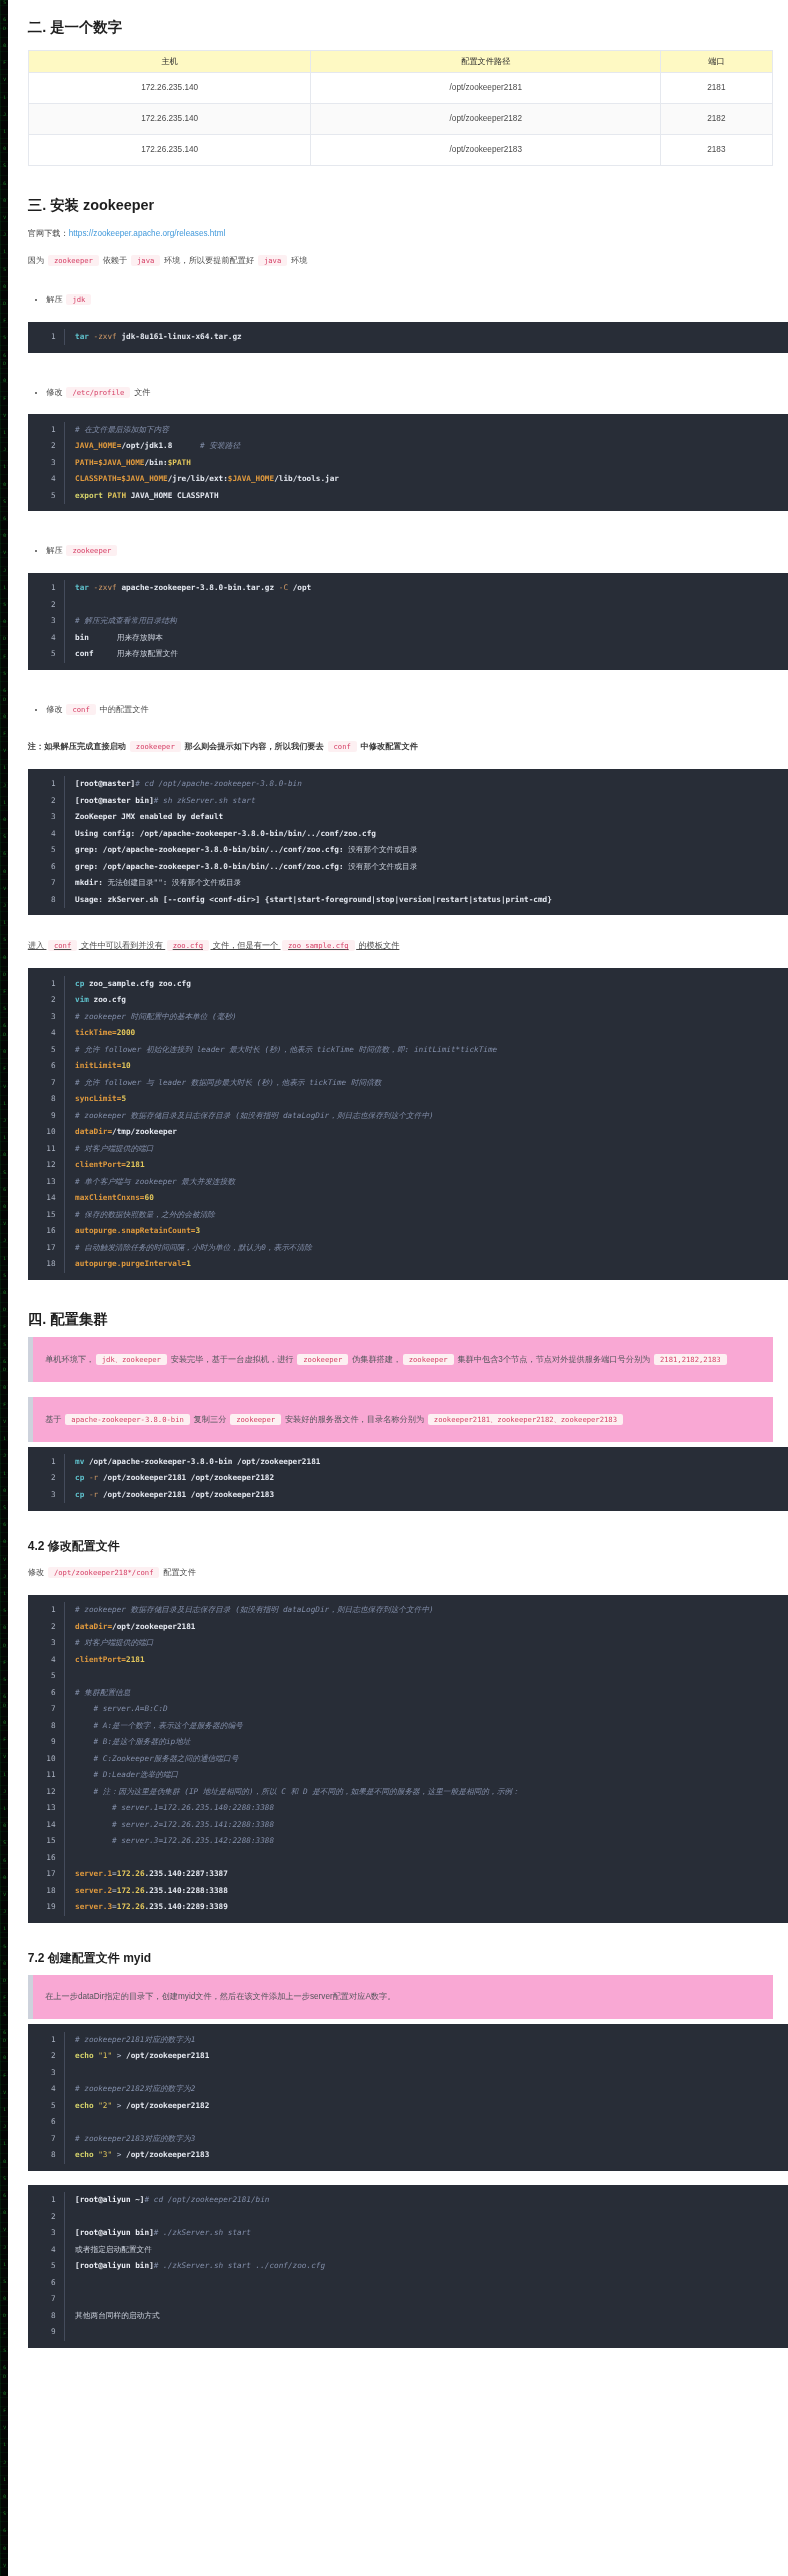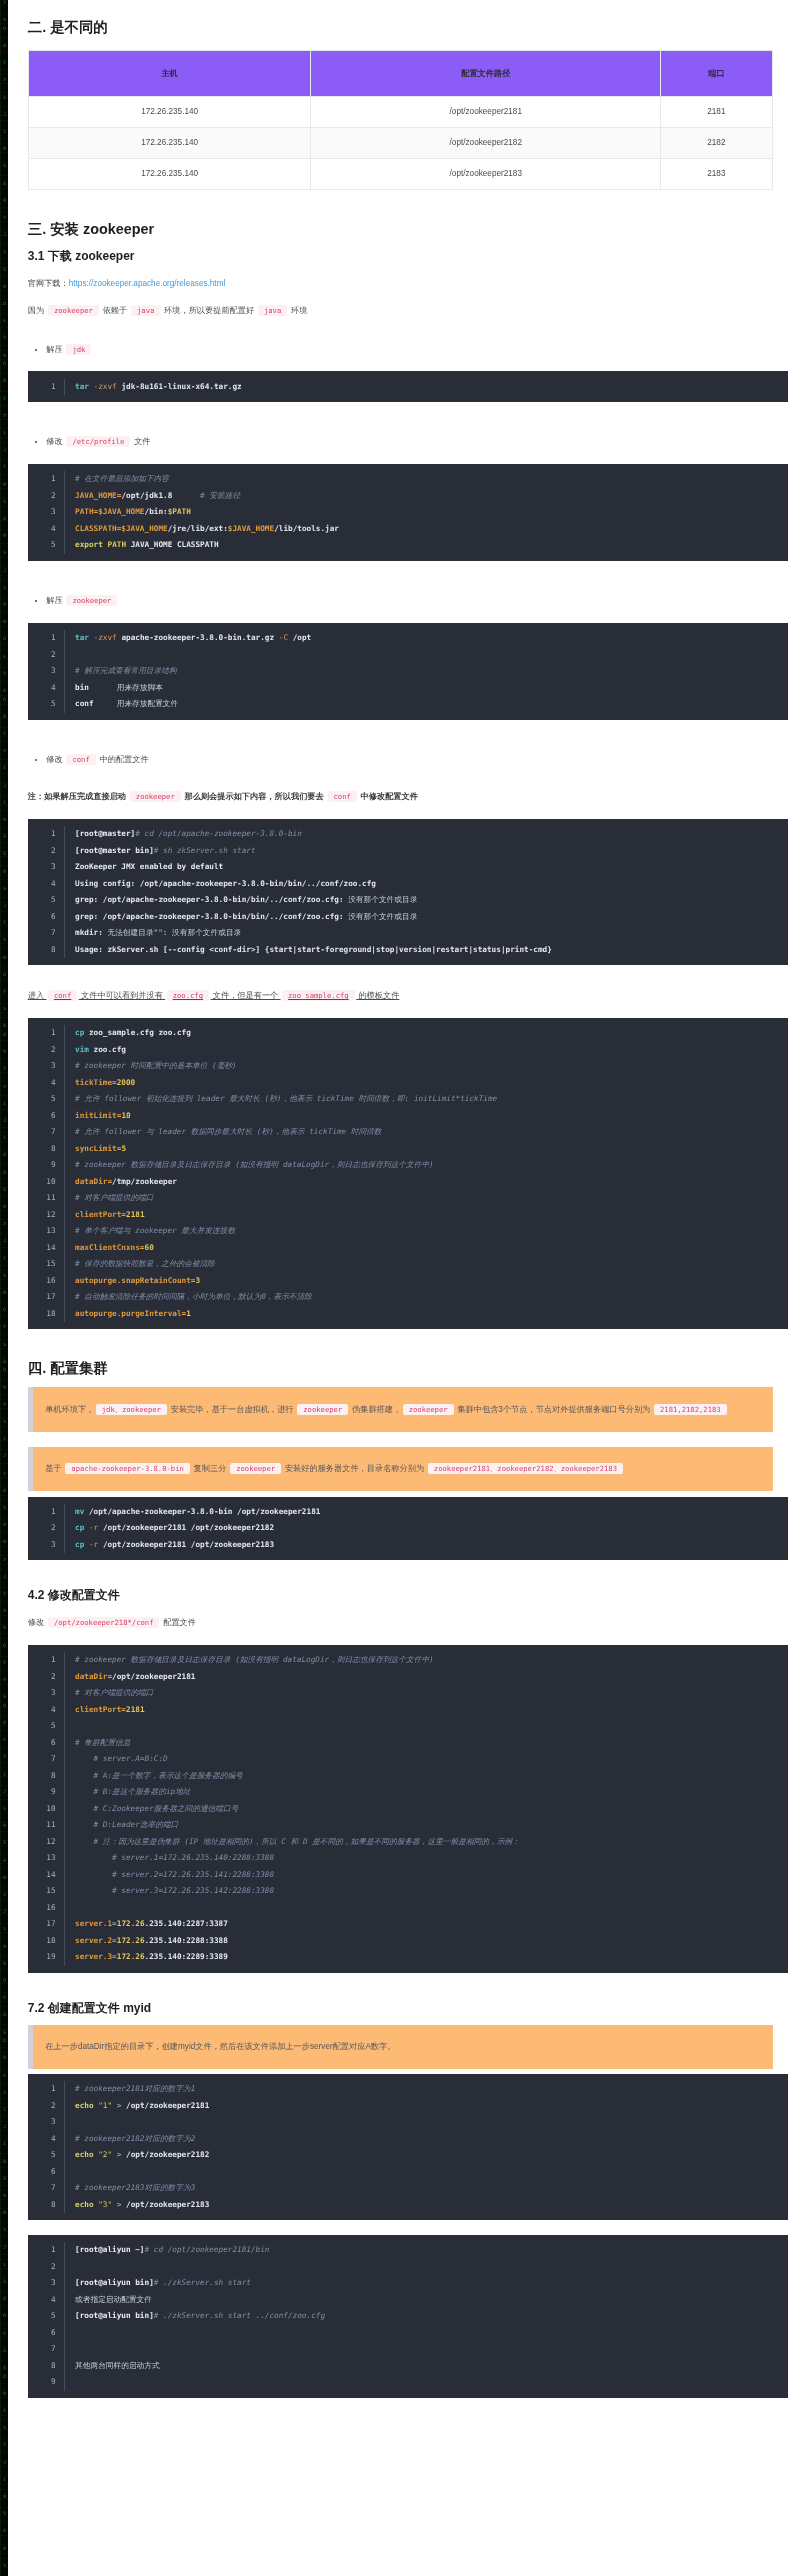--- a/index.html
+++ b/index.html
@@ -33,25 +33,25 @@
   .art pre + ul { margin-top:32px; }
   .art li { line-height:15.5px; color:#4a4a4a; }
   .run-bold { font-weight:700; color:#3a3a3a; }
   a.alink { color:#4199db; text-decoration:none; }
   code.ic { font-family:"DejaVu Sans Mono",monospace; font-size:7.2px; color:#d53d64;
             background:#fdf0f2; padding:1px 6px; margin:0 1.5px; border-radius:2.1px; }
   
   .tblw { margin:12.4px 15.5px 0 0; }
   table.env { width:100%; border-collapse:collapse; }
   table.env th, table.env td { border:0.5px solid #e5e8ee; text-align:center; font-size:8.2px; }
-  table.env th { background:#8b5cf6; color:#2c2c2c; font-weight:700; height:46px; }
+  table.env th { background:#fef9c3; color:#2c2c2c; font-weight:400; height:22px; }
   table.env td { height:31px; color:#4a4a4a; }
   table.env tr.even td { background:#fafafa; }
   
-  .art blockquote { margin:15.5px 15.5px 0 0; background:#fdba74; border-left:5.2px solid #cdd2dc;
+  .art blockquote { margin:15.5px 15.5px 0 0; background:#f9a8d4; border-left:5.2px solid #cdd2dc;
     padding:13.4px 12.4px; color:#54565c; line-height:17.5px; font-size:8.2px; }
   .art h2 + blockquote, .art h3 + blockquote { margin-top:8.2px; }
   .art blockquote + pre { margin-top:5.2px; }
   
   .art pre { margin:14.4px 0 0; background:#282d37; padding:7.2px 0;
     font-family:"DejaVu Sans Mono",monospace; font-size:7.7px; }
   .cl { display:flex; line-height:16.5px; }
   .ln { flex:0 0 37px; text-align:right; padding-right:8.2px; color:#a8b0bf;
         border-right:0.5px solid #454c5c; margin-right:10.3px; }
   .lc { white-space:pre; color:#c9cfda; }
@@ -67,21 +67,21 @@
   .tk-op { color:#aab3c4; }
 </style>
 </head>
 <body>
 
 <div class="page">
   <div class="matrix-strip" id="matrix-strip">5 6D 0 F V 1 J 1 0 S 6 0 V J 1 5 0 D F 5 6D 0 F V 1 J 1 0 S 6 0 V J 1 5 0 D F 5 6D 0 F V 1 J 1 0 S 6 0 V J 1 5 0 D F 5 6D 0 F V 1 J 1 0 S 6 0 V J 1 5 0 D F 5 6D 0 F V 1 J 1 0 S 6 0 V J 1 5 0 D F 5 6D 0 F V 1 J 1 0 S 6 0 V J 1 5 0 D F 5 6D 0 F V 1 J 1 0 S 6 0 V J 1 5 0 D F 5 6D 0 F V 1 J 1 0 S 6 0 V J 1 5 0 D F 5 6D 0 F V 1 J 1 0 S 6 0 V J 1 5 0 D F 5 6D 0 F V 1 J 1 0 S 6 0 V J 1 5 0 D F 5 6D 0 F V 1 J 1 0 S 6 0 V J 1 5 0 D F 5 6D 0 F V 1 J 1 0 S 6 0 V J 1 5 0 D F 5 6D 0 F V 1 J 1 0 S 6 0 V J 1 5 0 D F 5 6D 0 F V 1 J 1 0 S 6 0 V J 1 5 0 D F 5 6D 0 F V 1 J 1 0 S 6 0 V J 1 5 0 D F 5 6D 0 F V 1 J 1 0 S 6 0 V J 1 5 0 D F 5 6D 0 F V 1 J 1 0 S 6 0 V J 1 5 0 D F 5 6D 0 F V 1 J 1 0 S 6 0 V J 1 5 0 D F 5 6D 0 F V 1 J 1 0 S 6 0 V J 1 5 0 D F 5 6D 0 F V 1 J 1 0 S 6 0 V J 1 5 0 D F 5 6D 0 F V 1 J 1 0 S 6 0 V J 1 5 0 D F 5 6D 0 F V 1 J 1 0 S 6 0 V J 1 5 0 D F 5 6D 0 F V 1 J 1 0 S 6 0 V J 1 5 0 D F 5 6D 0 F V 1 J 1 0 S 6 0 V J 1 5 0 D F 5 6D 0 F V 1 J 1 0 S 6 0 V J 1 5 0 D F 5 6D 0 F V 1 J 1 0 S 6 0 V J 1 5 0 D F 5 6D 0 F V 1 J 1 0 S 6 0 V J 1 5 0 D F 5 6D 0 F V 1 J 1 0 S 6 0 V J 1 5 0 D F 5 6D 0 F V 1 J 1 0 S 6 0 V J 1 5 0 D F 5 6D 0 F V 1 J 1 0 S 6 0 V J 1 5 0 D F 5 6D 0 F V 1 J 1 0 S 6 0 V J 1 5 0 D F 5 6D 0 F V 1 J 1 0 S 6 0 V J 1 5 0 D F 5 6D 0 F V 1 J 1 0 S 6 0 V J 1 5 0 D F 5 6D 0 F V 1 J 1 0 S 6 0 V J 1 5 0 D F 5 6D 0 F V 1 J 1 0 S 6 0 V J 1 5 0 D F 5 6D 0 F V 1 J 1 0 S 6 0 V J 1 5 0 D F 5 6D 0 F V 1 J 1 0 S 6 0 V J 1 5 0 D F 5 6D 0 F V 1 J 1 0 S 6 0 V J 1 5 0 D F 5 6D 0 F V 1 J 1 0 S 6 0 V J 1 5 0 D F 5 6D 0 F V 1 J 1 0 S 6 0 V J 1 5 0 D F </div>
 
   <div class="card card1">
     <div class="art" id="article-root">
-        <h2>二. 是不同的</h2>
+        <h2>二. 是一个数字</h2>
         <div class="tblw">
           <table class="env">
             <colgroup>
               <col style="width: 38%;">
               <col style="width: 47%;">
               <col style="width: 15%;">
             </colgroup>
             <thead>
               <tr>
                 <th>主机</th>
@@ -102,21 +102,20 @@
               </tr>
               <tr>
                 <td>172.26.235.140</td>
                 <td>/opt/zookeeper2183</td>
                 <td>2183</td>
               </tr>
             </tbody>
           </table>
         </div>
         <h2>三. 安装 zookeeper</h2>
-        <h3>3.1 下载 zookeeper</h3>
         <p><span>官网下载：</span><a class="alink" href="#">https://zookeeper.apache.org/releases.html</a></p>
         <p><span>因为 </span><code class="ic">zookeeper</code><span> 依赖于 </span><code class="ic">java</code><span> 环境，所以要提前配置好 </span><code class="ic">java</code><span> 环境</span></p>
         <ul>
           <li><span>解压 </span><code class="ic">jdk</code></li>
         </ul>
         <pre><div class="cl"><span class="ln">1</span><span class="lc"><span class="tk-cmd">tar</span><span> </span><span class="tk-flag">-zxvf</span><span class="tk-b"> jdk-8u161-linux-x64.tar.gz</span></span></div></pre>
         <ul>
           <li><span>修改 </span><code class="ic">/etc/profile</code><span> 文件</span></li>
         </ul>
         <pre><div class="cl"><span class="ln">1</span><span class="lc"><span class="tk-cmt"># 在文件最后添加如下内容</span></span></div><div class="cl"><span class="ln">2</span><span class="lc"><span class="tk-key">JAVA_HOME=</span><span class="tk-b">/opt/jdk1.8</span><span>      </span><span class="tk-cmt"># 安装路径</span></span></div><div class="cl"><span class="ln">3</span><span class="lc"><span class="tk-key">PATH=$JAVA_HOME</span><span class="tk-b">/bin:</span><span class="tk-val">$PATH</span></span></div><div class="cl"><span class="ln">4</span><span class="lc"><span class="tk-key">CLASSPATH=$JAVA_HOME</span><span class="tk-b">/jre/lib/ext:</span><span class="tk-key">$JAVA_HOME</span><span class="tk-b">/lib/tools.jar</span></span></div><div class="cl"><span class="ln">5</span><span class="lc"><span class="tk-kw">export</span><span> </span><span class="tk-val">PATH</span><span class="tk-b"> JAVA_HOME CLASSPATH</span></span></div></pre>

